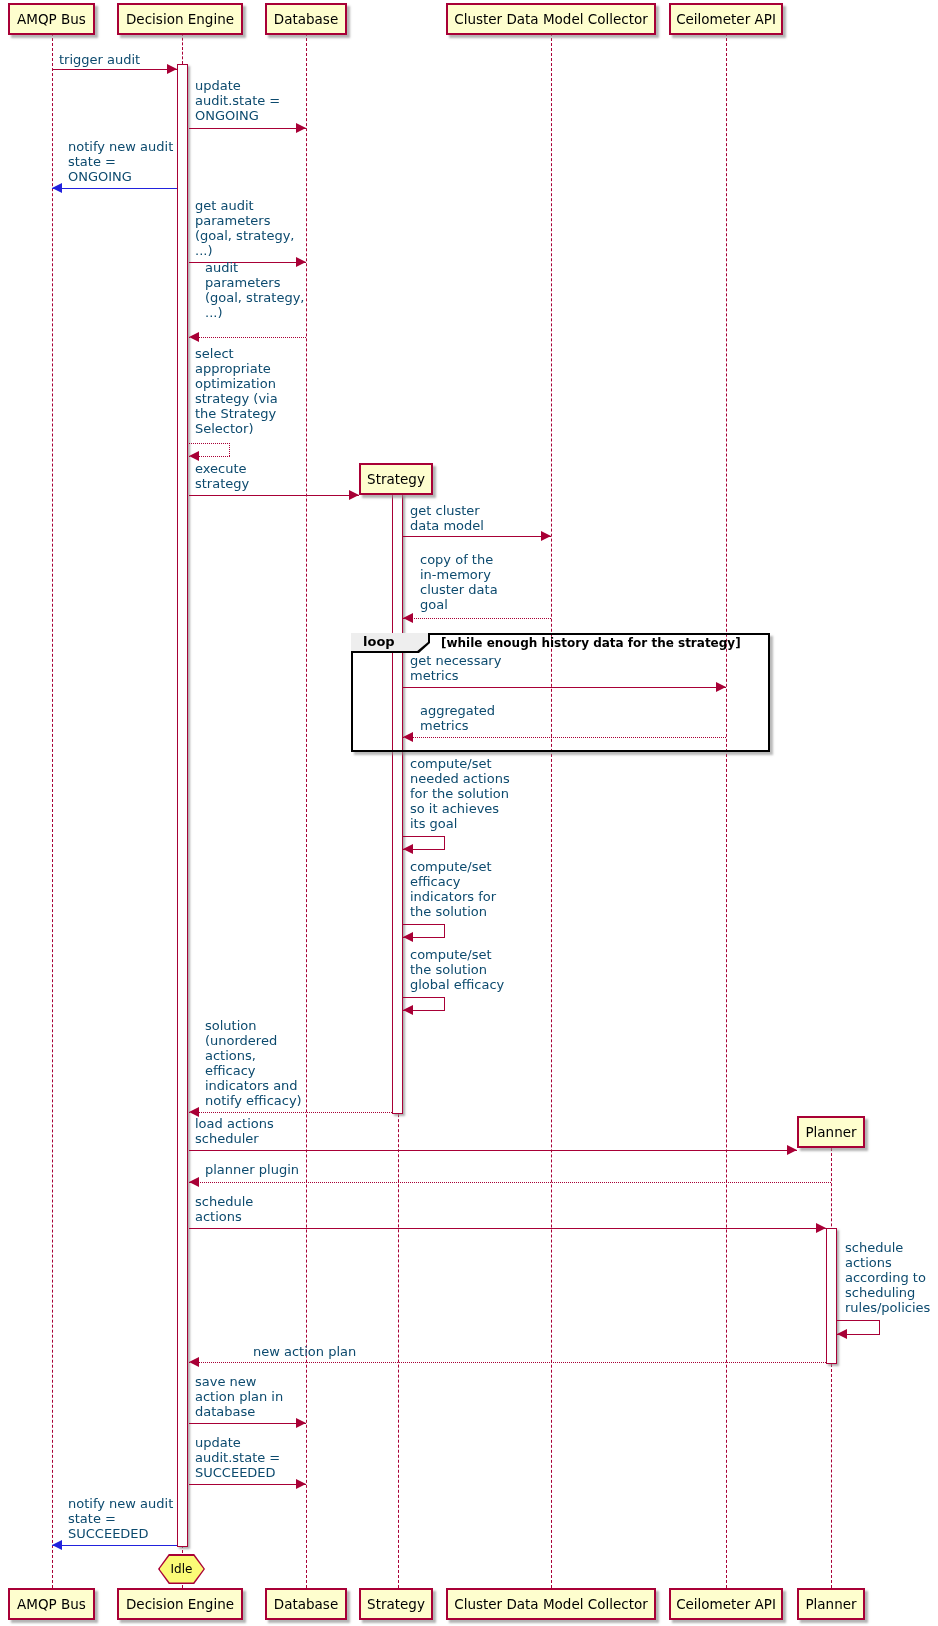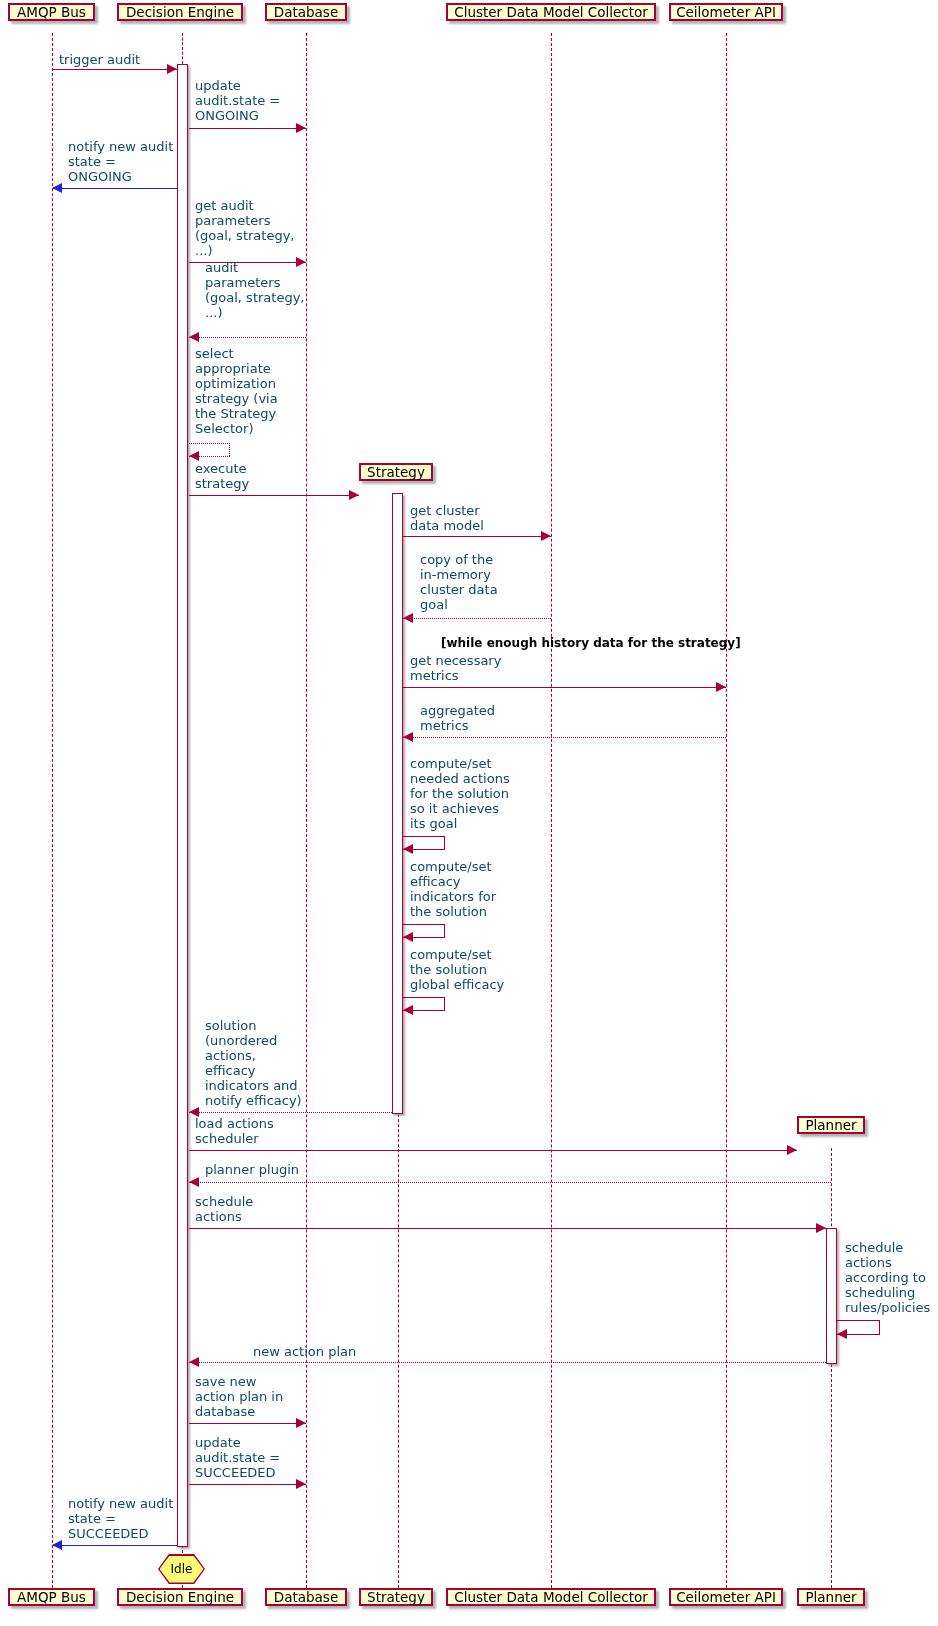--- a/index.html
+++ b/index.html
@@ -8,21 +8,21 @@
     --blue:#2222DD;
     --tab:#EEEEEE;
     --idle:#FBFB77;
   }
   html,body{margin:0;padding:0;background:#fff;}
   #canvas{position:relative;width:938px;height:1626px;background:#fff;
           font-family:"DejaVu Sans",sans-serif;overflow:hidden;}
   .lifeline{position:absolute;width:0;border-left:1px dashed var(--accent);z-index:1;}
   .bar{position:absolute;width:9px;background:#fff;border:1px solid var(--accent);
        box-shadow:2px 2px 2px rgba(140,140,140,.7);z-index:2;}
-  .participant{position:absolute;height:18px;box-sizing:border-box;background:var(--fill);
+  .participant{position:absolute;height:32px;box-sizing:border-box;background:var(--fill);
        border:2px solid var(--accent);box-shadow:3px 3px 2px rgba(140,140,140,.65);
        display:flex;align-items:center;justify-content:center;font-size:13.5px;color:#000;
        white-space:nowrap;z-index:5;}
   .msg-label{position:absolute;font-size:13px;line-height:15px;color:#0c4a6e;
        white-space:pre-line;z-index:4;}
   .arrow{position:absolute;height:0;border-top:1px solid var(--accent);z-index:3;}
   .arrow.dotted{border-top-style:dotted;}
   .arrow.blue{border-top-color:var(--blue);}
   .vseg{position:absolute;width:0;border-left:1px solid var(--accent);z-index:3;}
   .vseg.dotted{border-left-style:dotted;}
@@ -55,20 +55,26 @@
   <div class="lifeline" style="left:306px;top:33px;height:1555px;"></div>
   <div class="lifeline" style="left:398px;top:493px;height:1095px;"></div>
   <div class="lifeline" style="left:551px;top:33px;height:1555px;"></div>
   <div class="lifeline" style="left:726px;top:33px;height:1555px;"></div>
   <div class="lifeline" style="left:831px;top:1148px;height:440px;"></div>
 
   <div class="bar" style="left:177px;top:64px;height:1481px;"></div>
   <div class="bar" style="left:392px;top:493px;height:619px;"></div>
   <div class="bar" style="left:826px;top:1228px;height:134px;"></div>
 
+  <div class="loop-frame" style="left:351px;top:633px;width:415px;height:115px;">
+    <div class="loop-tab">
+      <div class="loop-tab-inner"></div>
+      <div class="loop-keyword">loop</div>
+    </div>
+  </div>
   <div class="loop-cond" style="left:441px;top:636px;">[while enough history data for the strategy]</div>
 
   <div class="msg-label" style="left:59px;top:52px;">trigger audit</div>
   <div class="arrow" style="left:53px;top:69px;width:124px;"></div>
   <div class="head hr" style="left:167px;top:64px;"></div>
 
   <div class="msg-label" style="left:195px;top:78px;">update
 audit.state =
 ONGOING</div>
   <div class="arrow" style="left:189px;top:128px;width:117px;"></div>

